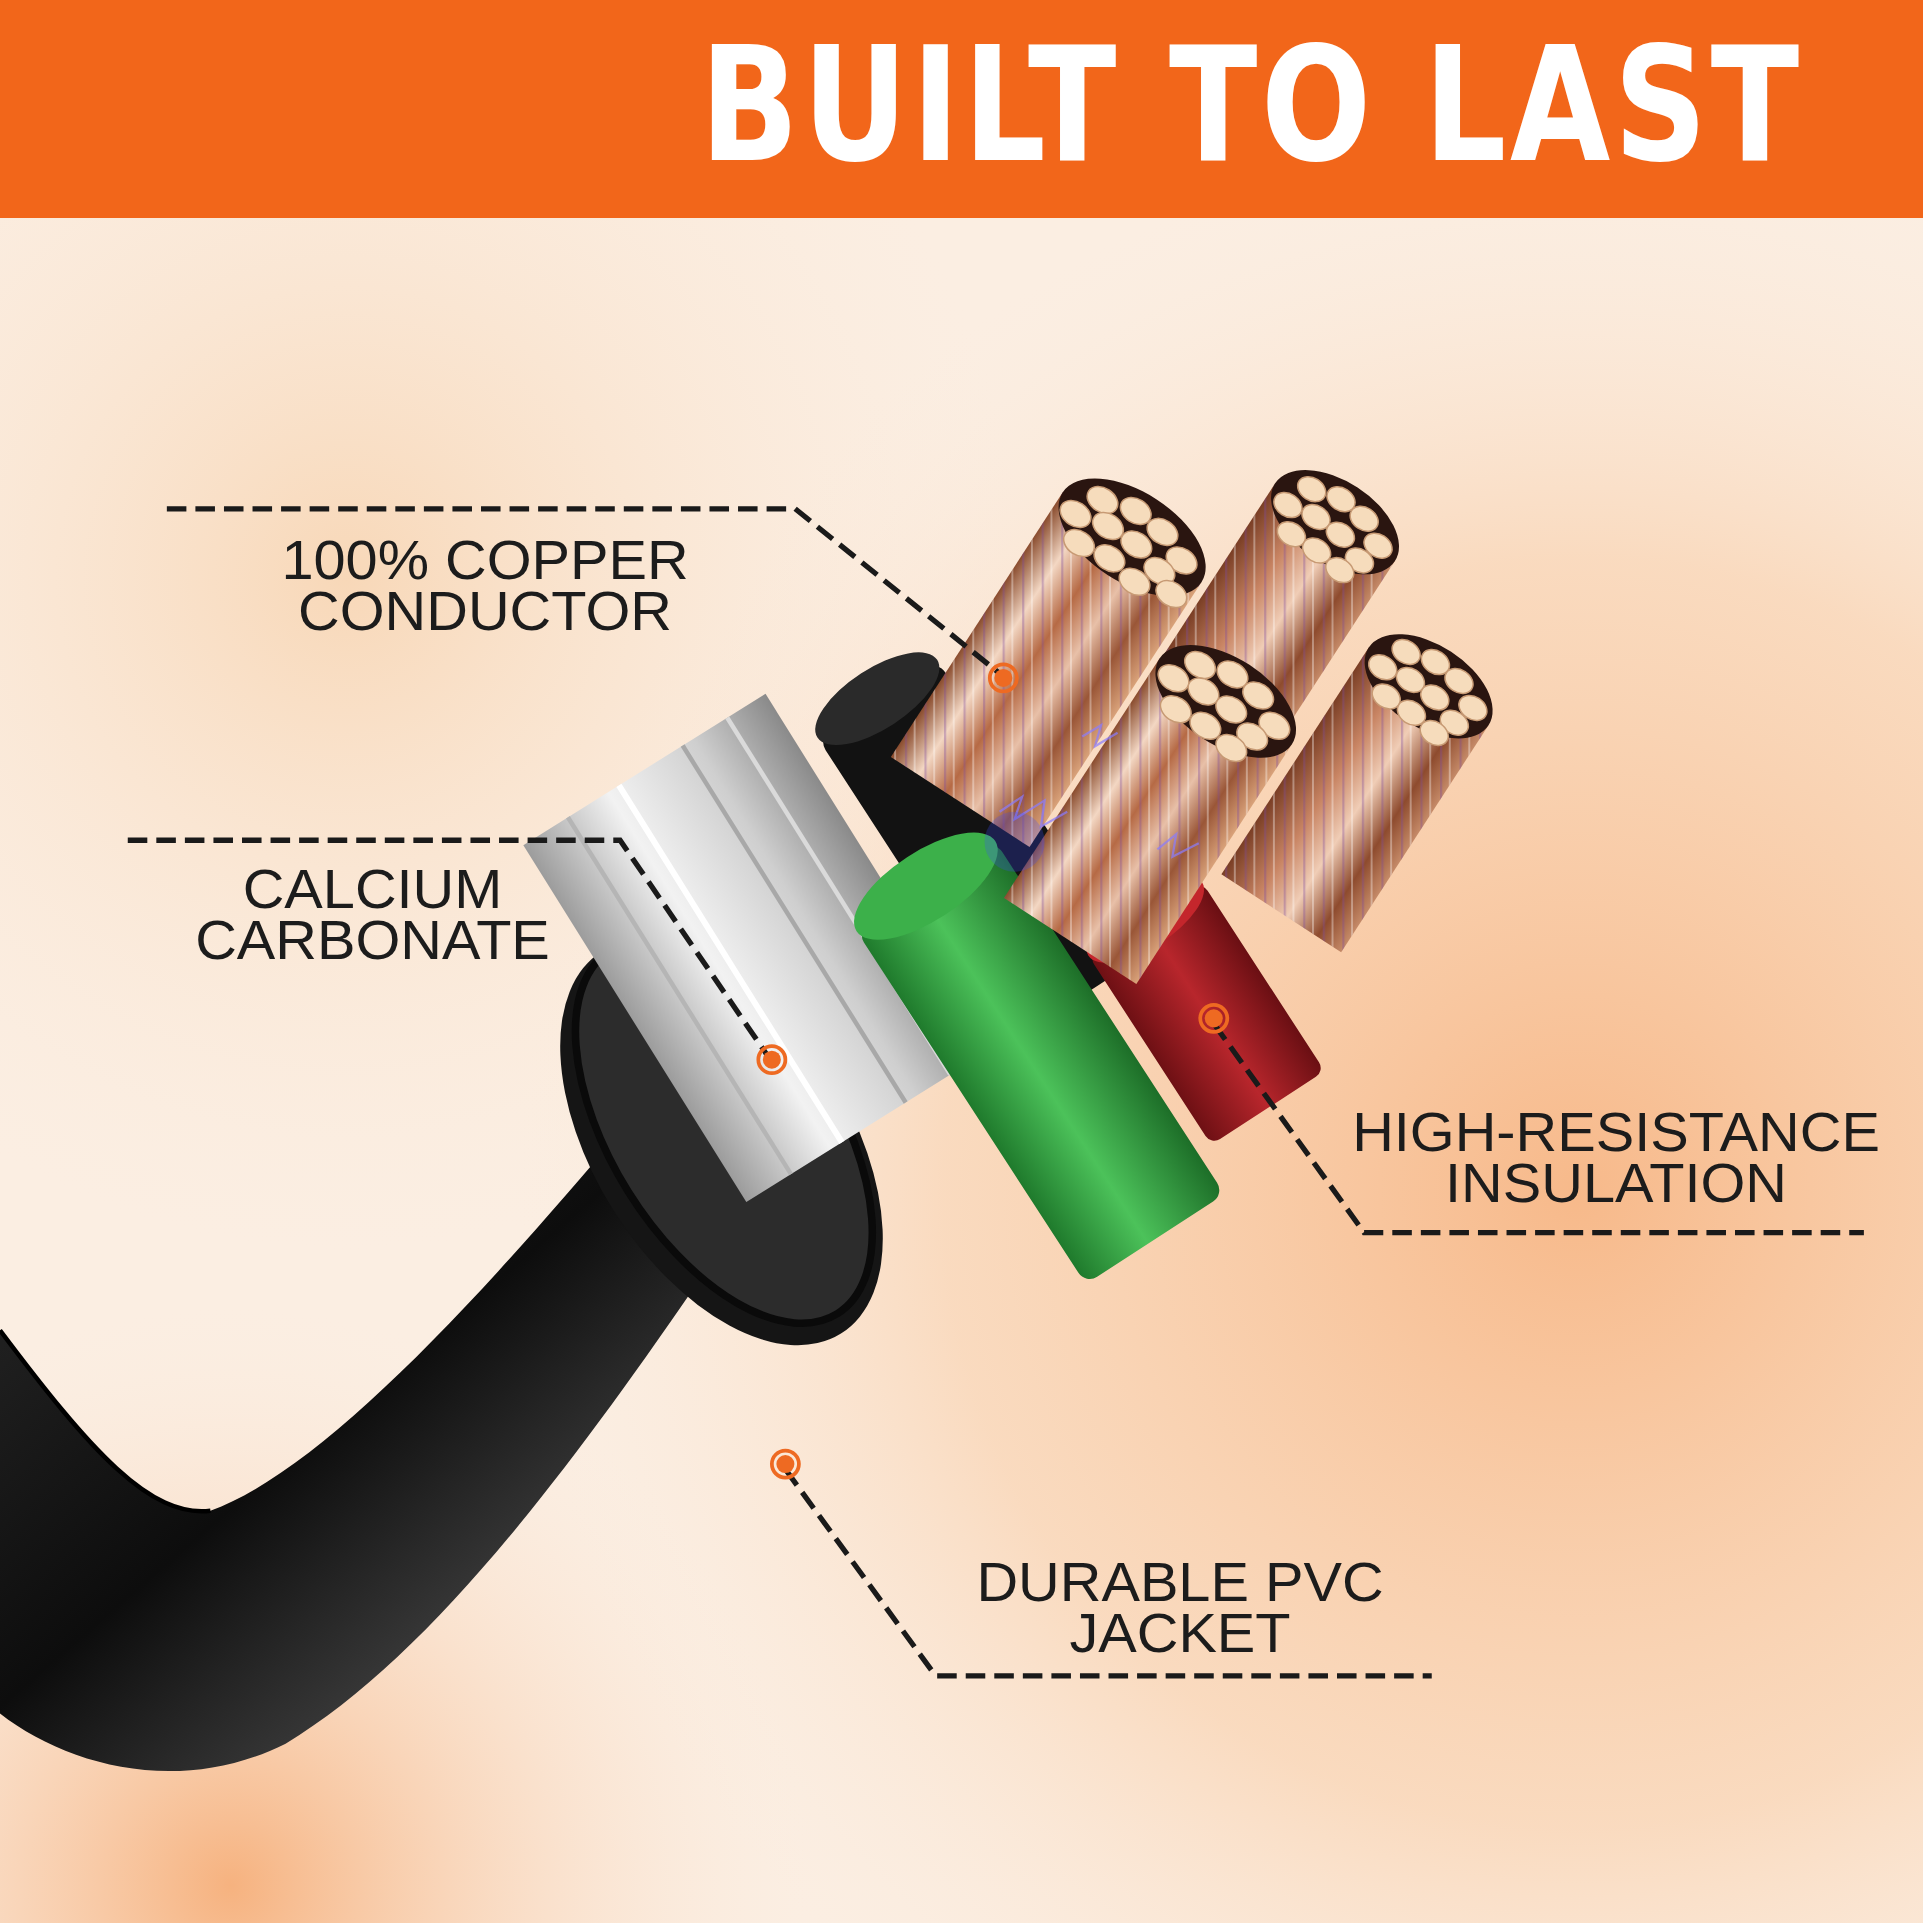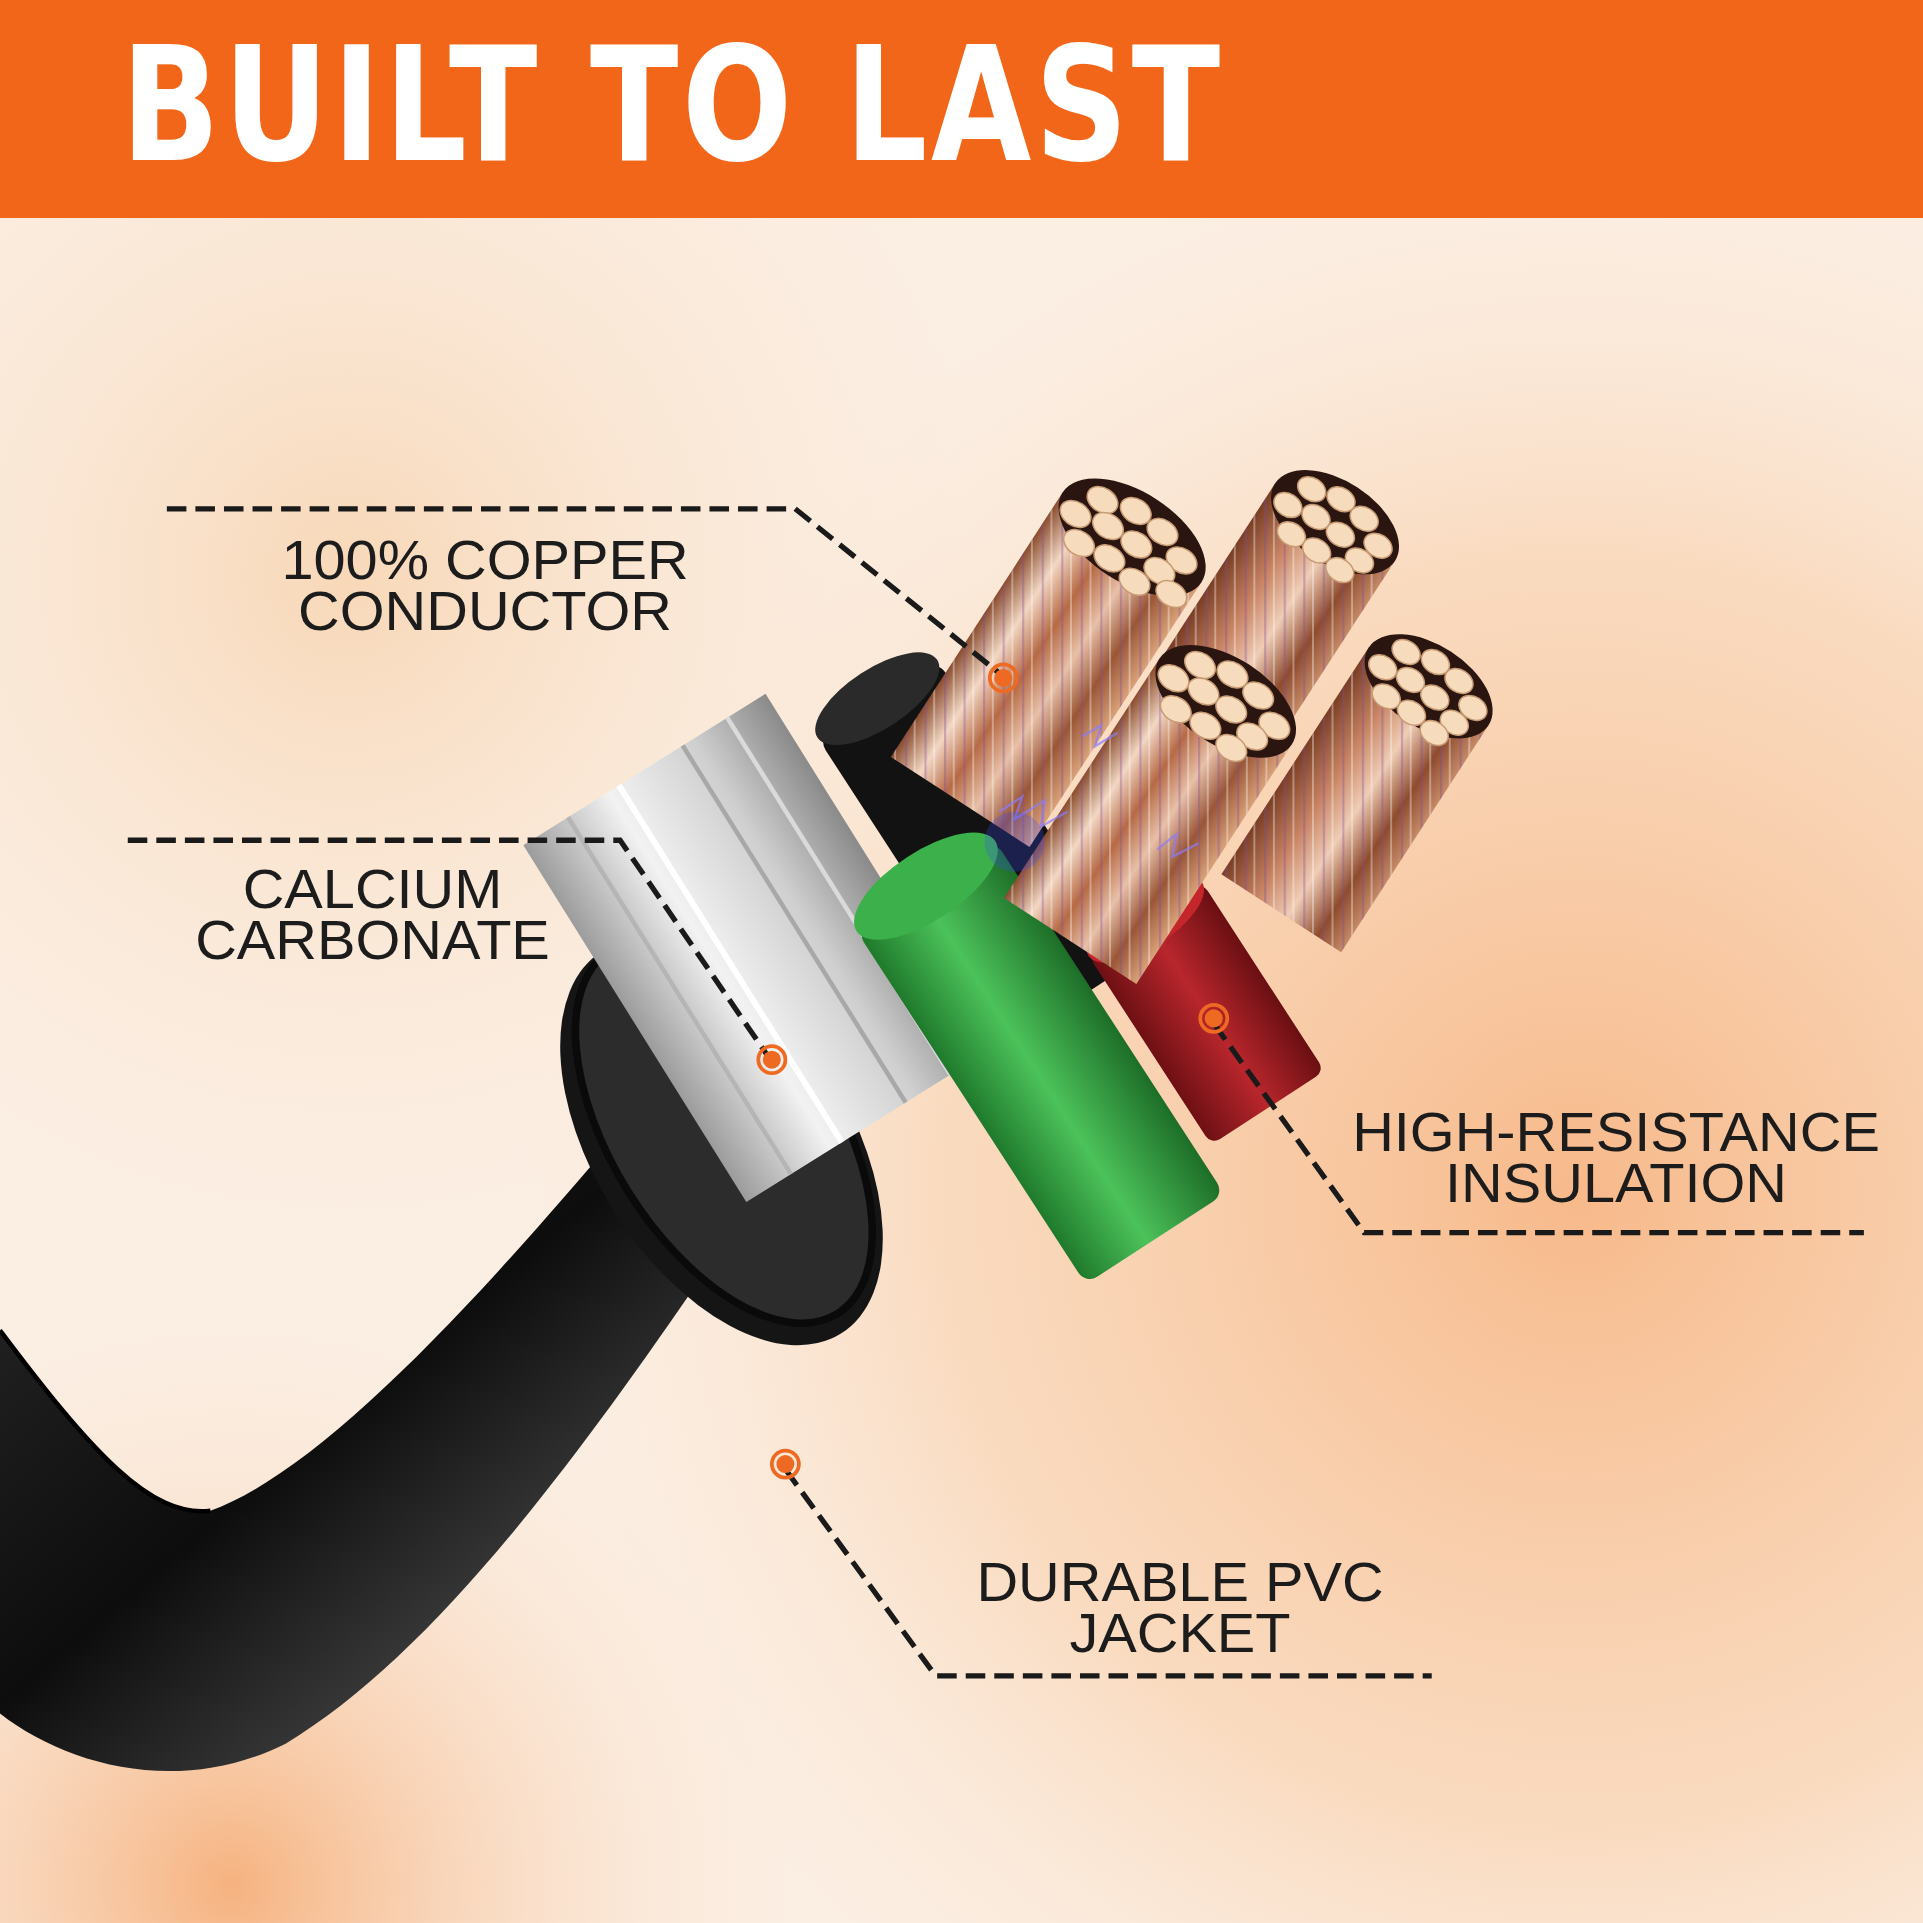--- a/index.html
+++ b/index.html
@@ -1,20 +1,20 @@
 <!DOCTYPE html>
 <html style="font-size:12px"><head>
 <meta charset="utf-8">
 <style>
   html, body { margin:0; padding:0; }
   body { width:1924px; height:1924px; overflow:hidden; position:relative;
          font-family:"Liberation Sans", sans-serif; background:#fbeadb; }
   .bg { position:absolute; inset:0; width:1924px; height:1924px; }
   .header { position:absolute; left:0; top:0; width:1924px; height:218px;
-            display:flex; align-items:center; justify-content:flex-start; z-index:5; }
+            display:flex; align-items:center; justify-content:flex-end; z-index:5; }
   .header-title { color:#ffffff; font-family:"DejaVu Sans", sans-serif; font-weight:bold;
                   font-size:158px; letter-spacing:4.5px; transform:scaleX(0.82); line-height:1;
                   margin-top:-7.5px; }
   .art { position:absolute; left:0; top:0; width:1924px; height:1924px; z-index:2; }
   .label { position:absolute; z-index:6; color:#1c1c1c; text-align:center;
            font-family:"Liberation Sans", sans-serif; font-size:56px; line-height:51px;
            transform:scaleX(1.03); white-space:nowrap; }
   .label span { display:block; }
 </style>
 </head>

